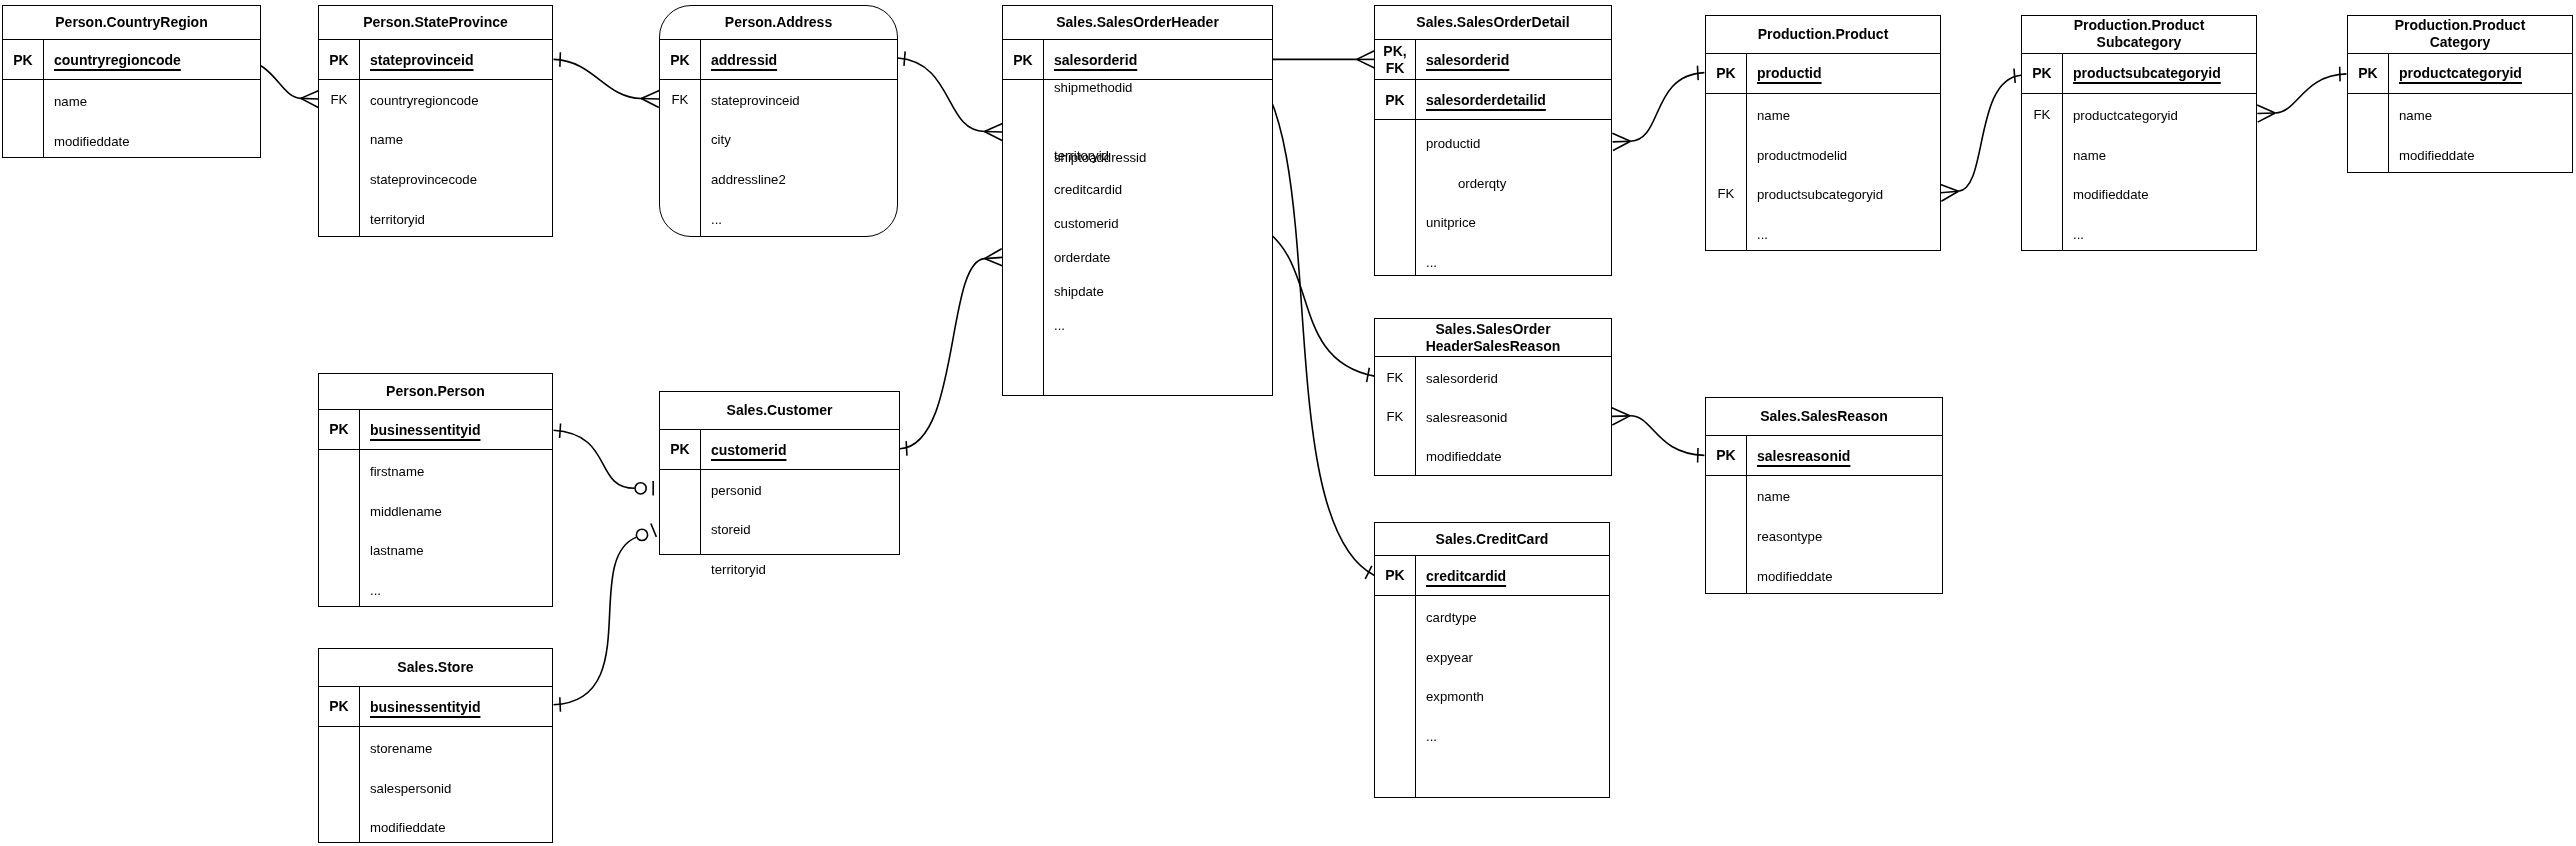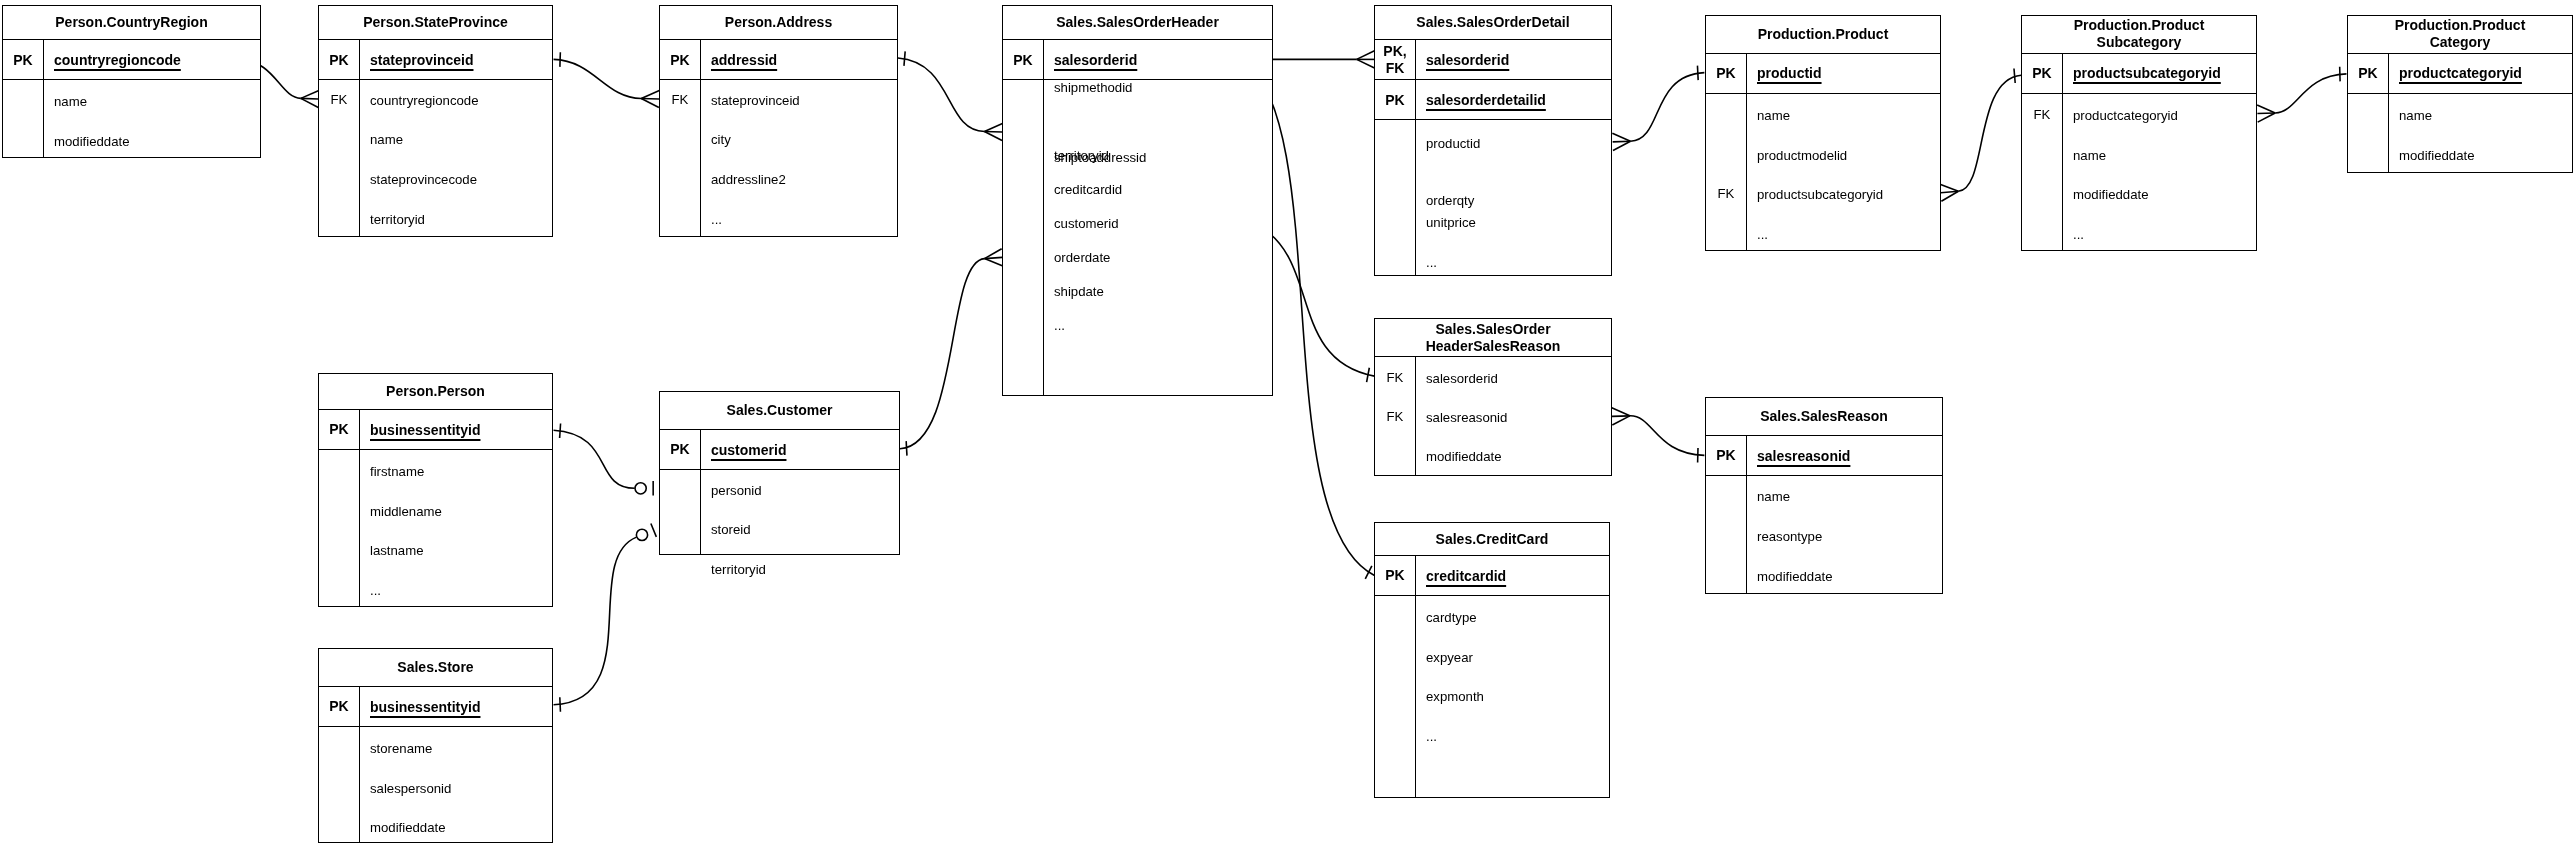--- a/index.html
+++ b/index.html
@@ -151,21 +151,21 @@
           <div class="body-label" style="top: 20px;">FK</div>
         </div>
         <div class="body-field-col">
           <div class="body-field" style="top: 20px;">countryregioncode</div>
           <div class="body-field" style="top: 59px;">name</div>
           <div class="body-field" style="top: 99px;">stateprovincecode</div>
           <div class="body-field" style="top: 139px;">territoryid</div>
         </div>
       </div>
     </div>
-    <div class="entity" style="left: 659px; top: 5.3px; width: 239px; height: 232px;">
+    <div class="entity" style="left: 659px; top: 5.3px; width: 239px; height: 232px; border-radius: 32px;">
       <div class="entity-title" style="height: 34px;">
         <div>Person.Address</div>
       </div>
       <div class="key-row" style="height: 40px;">
         <div class="key-cell">
           <div>PK</div>
         </div>
         <div class="key-field-cell">
           <span class="key-field">addressid</span>
         </div>
@@ -226,21 +226,21 @@
           <div>PK</div>
         </div>
         <div class="key-field-cell">
           <span class="key-field">salesorderdetailid</span>
         </div>
       </div>
       <div class="body-row">
         <div class="body-key-col"></div>
         <div class="body-field-col">
           <div class="body-field" style="top: 23px;">productid</div>
-          <div class="body-field" style="top: 80px;">orderqty</div>
+          <div class="body-field" style="top: 63px; margin-left: 32px;">orderqty</div>
           <div class="body-field" style="top: 102px;">unitprice</div>
           <div class="body-field" style="top: 142px;">...</div>
         </div>
       </div>
     </div>
     <div class="entity" style="left: 1705px; top: 14.5px; width: 236px; height: 236px;">
       <div class="entity-title" style="height: 38px;">
         <div>Production.Product</div>
       </div>
       <div class="key-row" style="height: 40px;">

